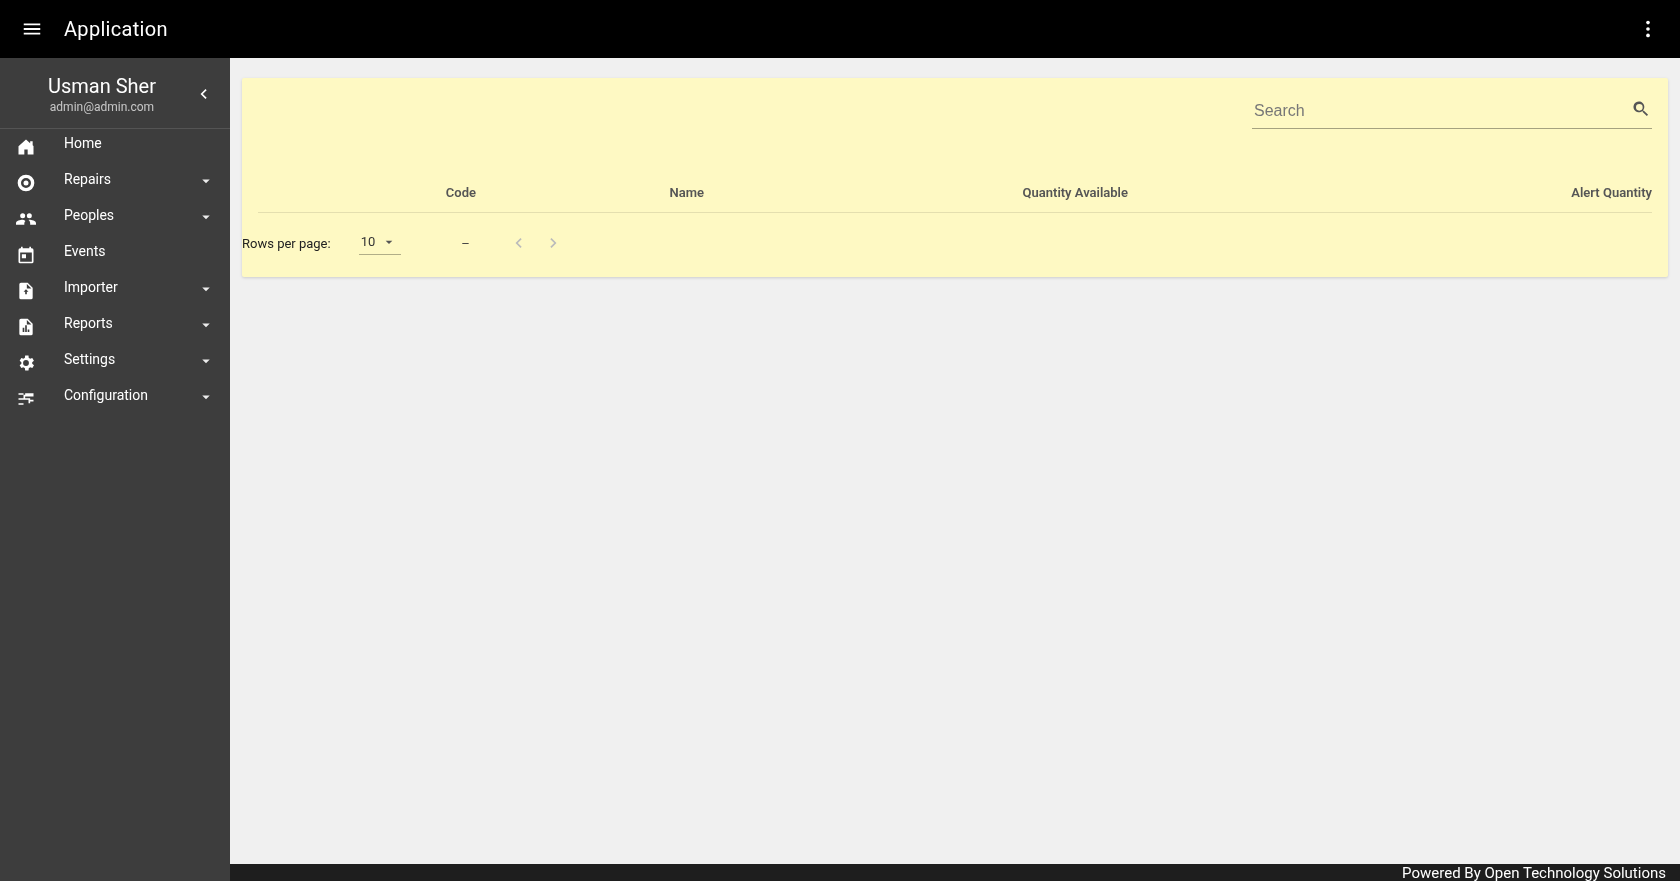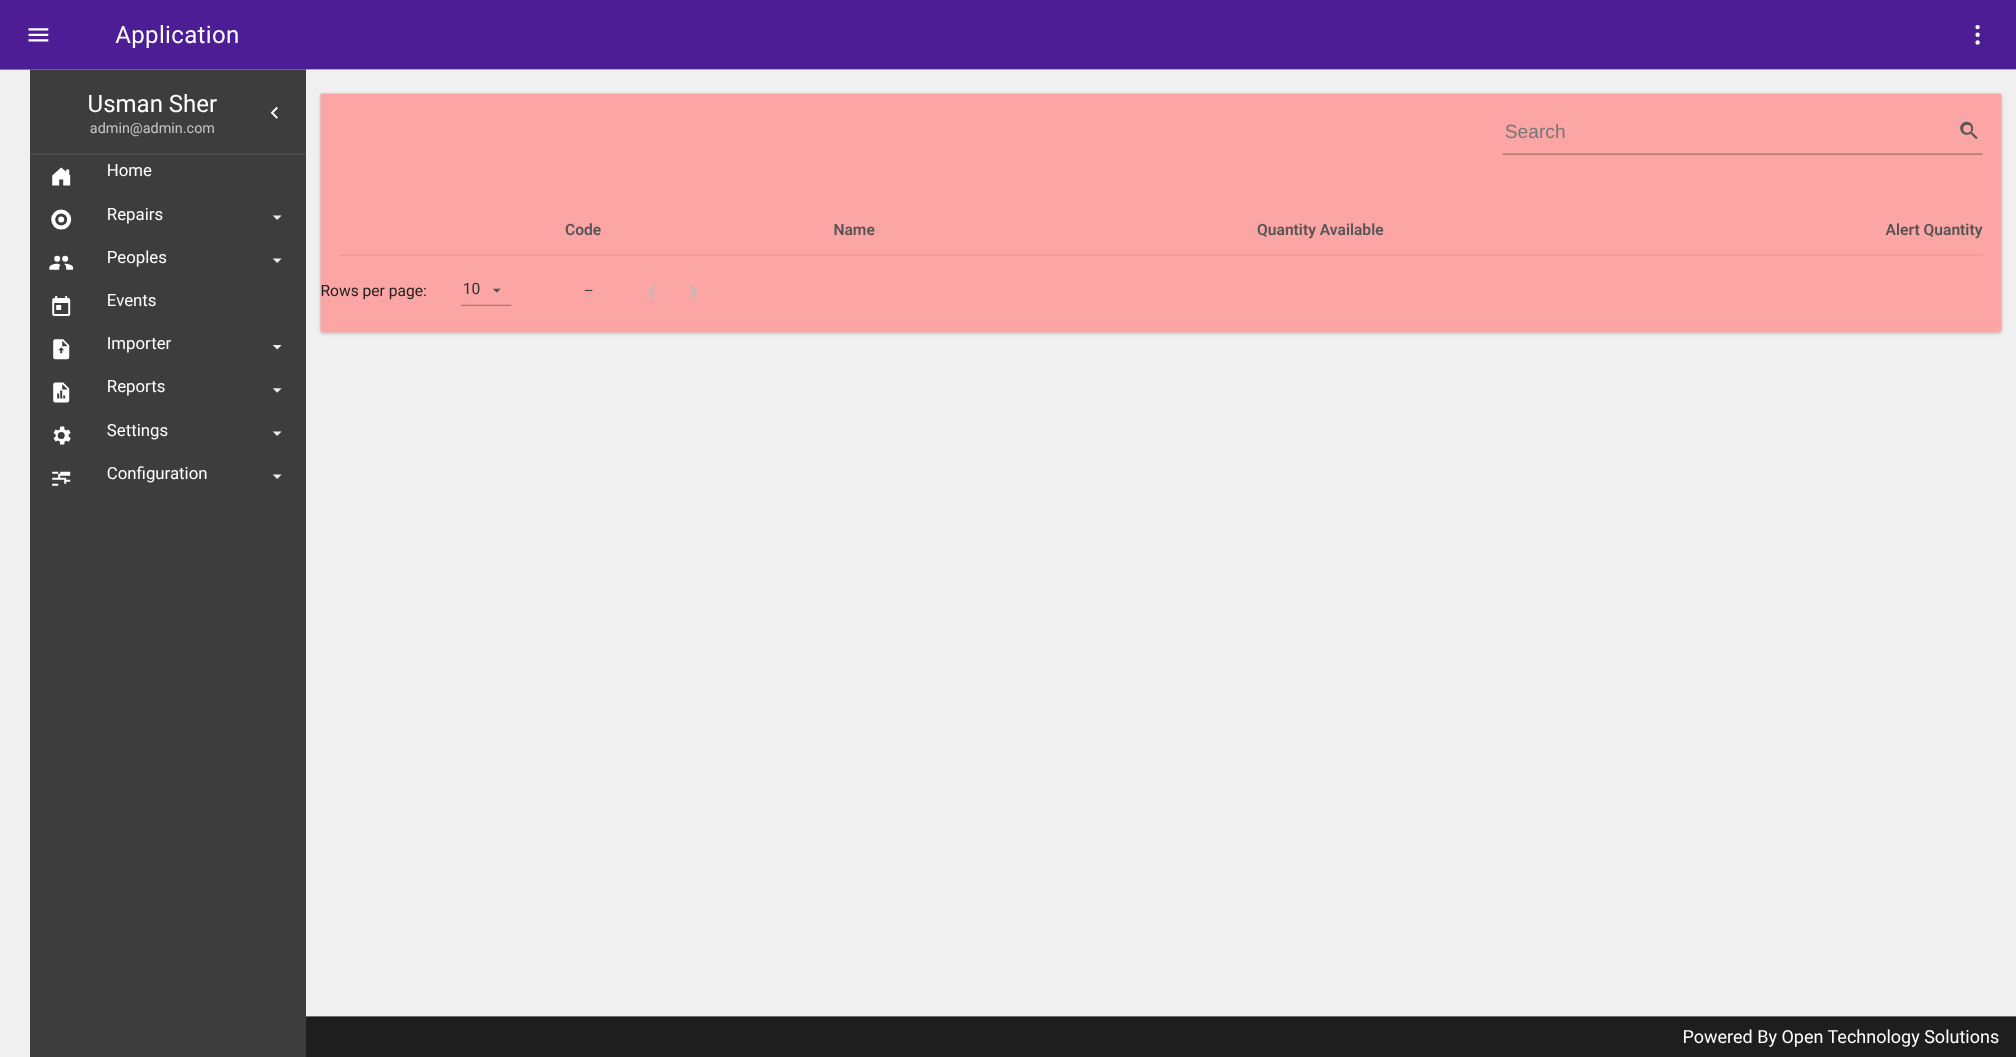--- a/index.html
+++ b/index.html
@@ -2,44 +2,42 @@
 <html><head>
 <meta charset="utf-8">
 <style>
   * { box-sizing: border-box; margin: 0; padding: 0; }
   html, body { height: 100%; font-family: -apple-system, BlinkMacSystemFont, "Segoe UI", Roboto, Arial, sans-serif; }
   body { display: flex; flex-direction: column; background: #f0f0f0; overflow: hidden; }
 
   
   .appbar {
     height: 58px;
-    background: #4c1d95;
+    background: #000000;
     color: #fff;
     display: flex;
     align-items: center;
     padding: 0 14px;
     flex: 0 0 auto;
-    gap: 32px;
   }
   .appbar .hamburger { width: 36px; height: 36px; display:flex; align-items:center; justify-content:center; cursor:pointer; border-radius:50%; }
   .appbar .title { margin-left: 14px; font-size: 20px; font-weight: 400; letter-spacing: .3px; }
   .appbar .spacer { flex: 1; }
   .appbar .more { width:36px; height:36px; display:flex; align-items:center; justify-content:center; cursor:pointer; border-radius:50%; }
 
   
   .body-row { flex: 1; display:flex; min-height:0; }
 
   
   .sidebar {
     width: 230px;
     background: #3d3d3d;
     color: #fff;
     display:flex; flex-direction:column;
     flex: 0 0 auto;
-    margin-left: 25px;
   }
   .sidebar .user {
     padding: 16px 14px 14px 14px;
     border-bottom: 1px solid rgba(255,255,255,.12);
     display:flex; align-items:center;
     position:relative;
   }
   .sidebar .user .user-text { flex:1; text-align:center; }
   .sidebar .user .name { font-size: 20px; font-weight: 400; line-height:1.2; }
   .sidebar .user .email { font-size: 12px; color: rgba(255,255,255,.7); margin-top:2px;}
@@ -55,21 +53,21 @@
     color:#fff;
   }
   .sidebar .menu-item .mi-icon { width:24px; height:24px; display:flex; align-items:center; justify-content:center; margin-right: 26px; }
   .sidebar .menu-item .mi-label { flex:1; }
   .sidebar .menu-item .mi-expand { width:20px; height:20px; display:flex; align-items:center; justify-content:center; opacity:.9;}
 
   
   .main { flex:1; display:flex; flex-direction:column; min-width:0; background:#f0f0f0; }
   .card {
     margin: 20px 12px 0 12px;
-    background:#fca5a5;
+    background:#fef9c3;
     border-radius:2px;
     box-shadow: 0 1px 3px rgba(0,0,0,.15);
     display:flex; flex-direction:column;
     padding-bottom: 4px;
   }
   .card .search-row {
     display:flex; justify-content:flex-end;
     padding: 18px 16px 8px 16px;
   }
   .card .search-wrap {
@@ -123,21 +121,21 @@
     min-width:34px;
   }
   .pagination .range { margin: 0 28px; color:#444; }
   .pagination .page-btn {
     width:32px; height:32px; display:flex; align-items:center; justify-content:center;
     color:#bbb; cursor:default;
   }
 
   
   .footer {
-    height: 34px;
+    height: 17px;
     background:#1e1e1e;
     color:#fff;
     display:flex; align-items:center; justify-content:flex-end;
     padding: 0 14px;
     font-size: 15px;
     position: relative;
     margin-left: 230px;
   }
 
   svg { display:block; }

